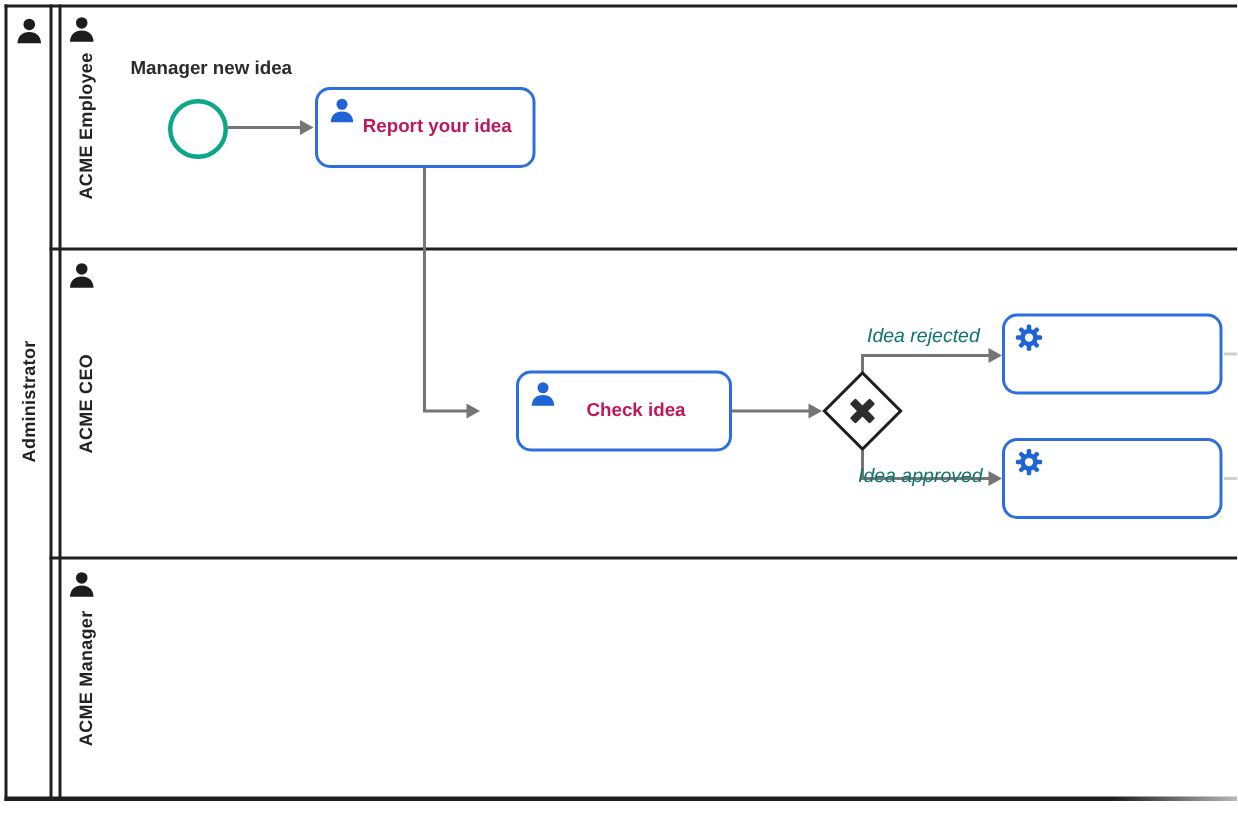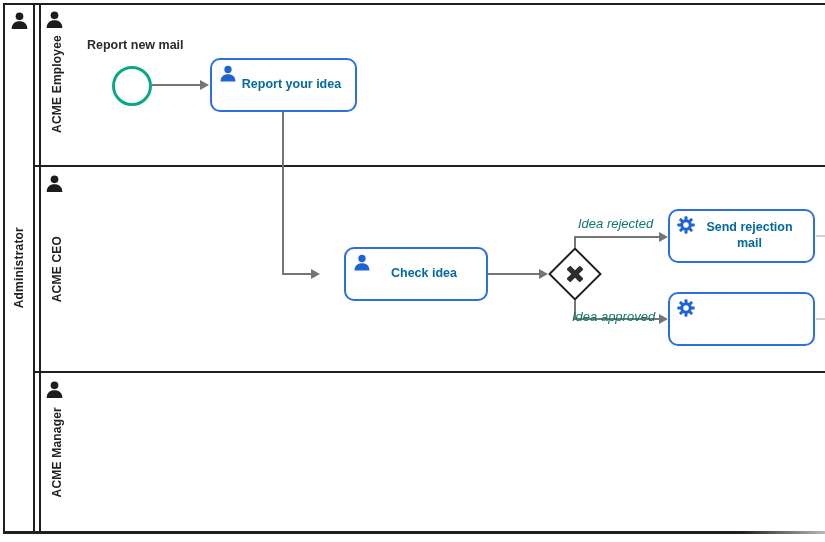--- a/index.html
+++ b/index.html
@@ -23,21 +23,21 @@
   .stub{position:absolute;background:#cfcfcf;}
   .arrow-right{
     position:absolute;width:0;height:0;
     border-top:5px solid transparent;border-bottom:5px solid transparent;
     border-left:9px solid #757575;
   }
   
   .task{
     position:absolute;background:#fff;border:2px solid #2e6fe0;border-radius:10px;
     display:flex;align-items:center;justify-content:center;text-align:center;
-    font-weight:bold;font-size:12.5px;line-height:1.25;color:#0369a1;
+    font-weight:bold;font-size:12.5px;line-height:1.25;color:#be185d;
     padding:0 10px 0 26px;box-sizing:border-box;
   }
   .task-icon{position:absolute;top:4px;left:6px;width:20px;height:20px;}
   .start-event{
     position:absolute;left:112px;top:66px;width:40px;height:40px;border-radius:50%;
     border:3px solid #0ca789;background:#fff;box-sizing:border-box;
   }
   .gateway{
     position:absolute;left:556px;top:255px;width:38px;height:38px;background:#fff;
     border:2px solid #1f1f1f;transform:rotate(45deg);box-sizing:border-box;
@@ -117,41 +117,40 @@
   <div class="arrow-right" style="left:659px;top:232px;"></div>
 
   <div class="line" style="left:574px;top:300px;width:2px;height:20px;"></div>
   <div class="line" style="left:574px;top:318px;width:86px;height:2px;"></div>
   <div class="arrow-right" style="left:659px;top:314px;"></div>
 
   <div class="stub" style="left:816px;top:235px;width:9px;height:2px;"></div>
   <div class="stub" style="left:816px;top:318px;width:9px;height:2px;"></div>
 
   <div class="start-event"></div>
-  <div class="node-label" style="left:87px;top:38px;">Report new mail</div>
+  <div class="node-label" style="left:87px;top:38px;">Manager new idea</div>
 
   <div class="task" style="left:210px;top:58px;width:147px;height:54px;">
     <svg class="task-icon" viewBox="0 0 24 24" fill="#2063d6">
         <use href="#sym-person"></use>
       </svg>
     <span>Report your idea</span>
   </div>
 
   <div class="task" style="left:320px;top:247px;width:144px;height:54px;margin-left:24px;">
     <svg class="task-icon" viewBox="0 0 24 24" fill="#2063d6">
         <use href="#sym-person"></use>
       </svg>
     <span>Check idea</span>
   </div>
 
   <div class="task" style="left:668px;top:209px;width:147px;height:54px;">
     <svg class="task-icon" viewBox="0 0 24 24" fill="#2063d6">
         <use href="#sym-gear"></use>
       </svg>
-    <span>Send rejection mail</span>
   </div>
 
   <div class="task" style="left:668px;top:292px;width:147px;height:54px;">
     <svg class="task-icon" viewBox="0 0 24 24" fill="#2063d6">
         <use href="#sym-gear"></use>
       </svg>
   </div>
 
   <div class="gateway"></div>
   <svg class="gw-marker" viewBox="0 0 24 24">

